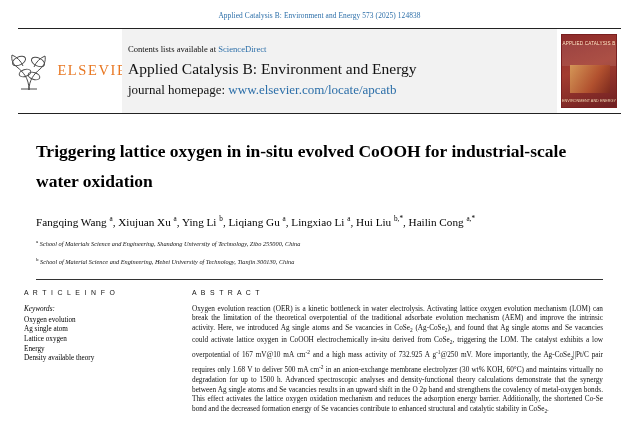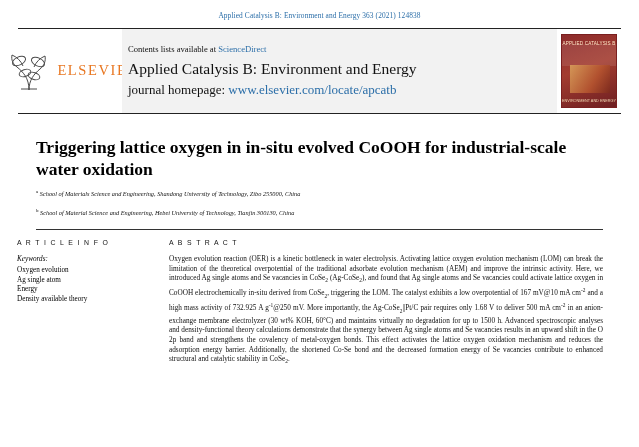--- a/index.html
+++ b/index.html
@@ -123,21 +123,21 @@
     text-align: center;
     font-family: "Liberation Sans", sans-serif;
     font-size: 3.8px;
     color: #f3d9b4;
   }
 
   
   .title {
     margin: 22px 36px 0 36px;
     font-size: 17.5px;
-    line-height: 22px;
+    line-height: 30px;
     color: #000;
   }
 
   
   .authors {
     margin: 16px 36px 0 36px;
     font-size: 11.2px;
     line-height: 15px;
   }
   .authors sup { font-size: 7.2px; }
@@ -151,23 +151,23 @@
   .aff sup { font-style: normal; font-size: 5px; }
 
   
   .rule {
     margin: 12px 36px 0 36px;
     border-top: .9px solid #333;
   }
 
   
   .cols {
-    margin: 9px 36px 0 17px;
-    display: flex;
-    gap: 20px;
+    margin: 9px 36px 0 24px;
+    display: flex;
+    gap: 36px;
   }
   .col-left { width: 132px; flex: 0 0 132px; }
   .col-right { flex: 1 1 auto; }
   .secthead {
     font-family: "Liberation Sans", sans-serif;
     font-size: 6.9px;
     letter-spacing: 1.35px;
     color: #111;
     margin-bottom: 9px;
   }
@@ -186,21 +186,21 @@
     text-align: justify;
     color: #111;
   }
   .abstract sup, .abstract sub { font-size: 5.4px; }
 </style>
 </head>
 <body>
 
 <div class="page">
 
-  <div class="runhead">Applied Catalysis B: Environment and Energy 363 (2021) 124838</div>
+  <div class="runhead">Applied Catalysis B: Environment and Energy 573 (2025) 124838</div>
 
   <div class="masthead">
 
     <div class="mast-logo">
       <div class="elsevier-tree">
         <svg viewBox="0 0 56 44" width="56" height="44" aria-hidden="true">
           <g fill="none" stroke="#4a4a4a" stroke-width="1">
             <path d="M28 42 C28 30 22 24 16 19 C12 16 10 12 11 7"></path>
             <path d="M28 42 C28 32 33 26 39 21 C43 18 45 13 44 8"></path>
             <path d="M11 7 C16 9 20 13 22 18"></path>
@@ -233,33 +233,35 @@
           <span>APPLIED CATALYSIS B</span>
         </div>
         <div class="cover-sq"></div>
         <div class="cover-foot">ENVIRONMENT AND ENERGY</div>
       </div>
     </div>
   </div>
 
   <h1 class="title">Triggering lattice oxygen in in-situ evolved CoOOH for industrial-scale water oxidation</h1>
 
+  <div class="authors">Fangqing Wang <sup>a</sup>, Xiujuan Xu <sup>a</sup>, Ying Li <sup>b</sup>, Liqiang Gu <sup>a</sup>, Lingxiao Li <sup>a</sup>, Hui Liu <sup>b,*</sup>, Hailin Cong <sup>a,*</sup></div>
 
   <div class="aff"><sup>a</sup> School of Materials Science and Engineering, Shandong University of Technology, Zibo 255000, China</div>
   <div class="aff"><sup>b</sup> School of Material Science and Engineering, Hebei University of Technology, Tianjin 300130, China</div>
 
   <div class="rule"></div>
 
   <div class="cols">
 
     <div class="col-left">
       <div class="secthead">A R T I C L E  I N F O</div>
       <div class="kw-title">Keywords:</div>
       <div class="kw">Oxygen evolution</div>
       <div class="kw">Ag single atom</div>
+      <div class="kw">Lattice oxygen</div>
       <div class="kw">Energy</div>
       <div class="kw">Density available theory</div>
     </div>
 
     <div class="col-right">
       <div class="secthead">A B S T R A C T</div>
       <div class="abstract">Oxygen evolution reaction (OER) is a kinetic bottleneck in water electrolysis. Activating lattice oxygen evolution mechanism (LOM) can break the limitation of the theoretical overpotential of the traditional adsorbate evolution mechanism (AEM) and improve the intrinsic activity. Here, we introduced Ag single atoms and Se vacancies in CoSe<sub>2</sub> (Ag-CoSe<sub>2</sub>), and found that Ag single atoms and Se vacancies could activate lattice oxygen in CoOOH electrochemically in-situ derived from CoSe<sub>2</sub>, triggering the LOM. The catalyst exhibits a low overpotential of 167 mV@10 mA cm<sup>-2</sup> and a high mass activity of 732.925 A g<sup>-1</sup>@250 mV. More importantly, the Ag-CoSe<sub>2</sub>||Pt/C pair requires only 1.68 V to deliver 500 mA cm<sup>-2</sup> in an anion-exchange membrane electrolyzer (30 wt% KOH, 60°C) and maintains virtually no degradation for up to 1500 h. Advanced spectroscopic analyses and density-functional theory calculations demonstrate that the synergy between Ag single atoms and Se vacancies results in an upward shift in the O 2p band and strengthens the covalency of metal-oxygen bonds. This effect activates the lattice oxygen oxidation mechanism and reduces the adsorption energy barrier. Additionally, the shortened Co-Se bond and the decreased formation energy of Se vacancies contribute to enhanced structural and catalytic stability in CoSe<sub>2</sub>.</div>
     </div>
 
   </div>

